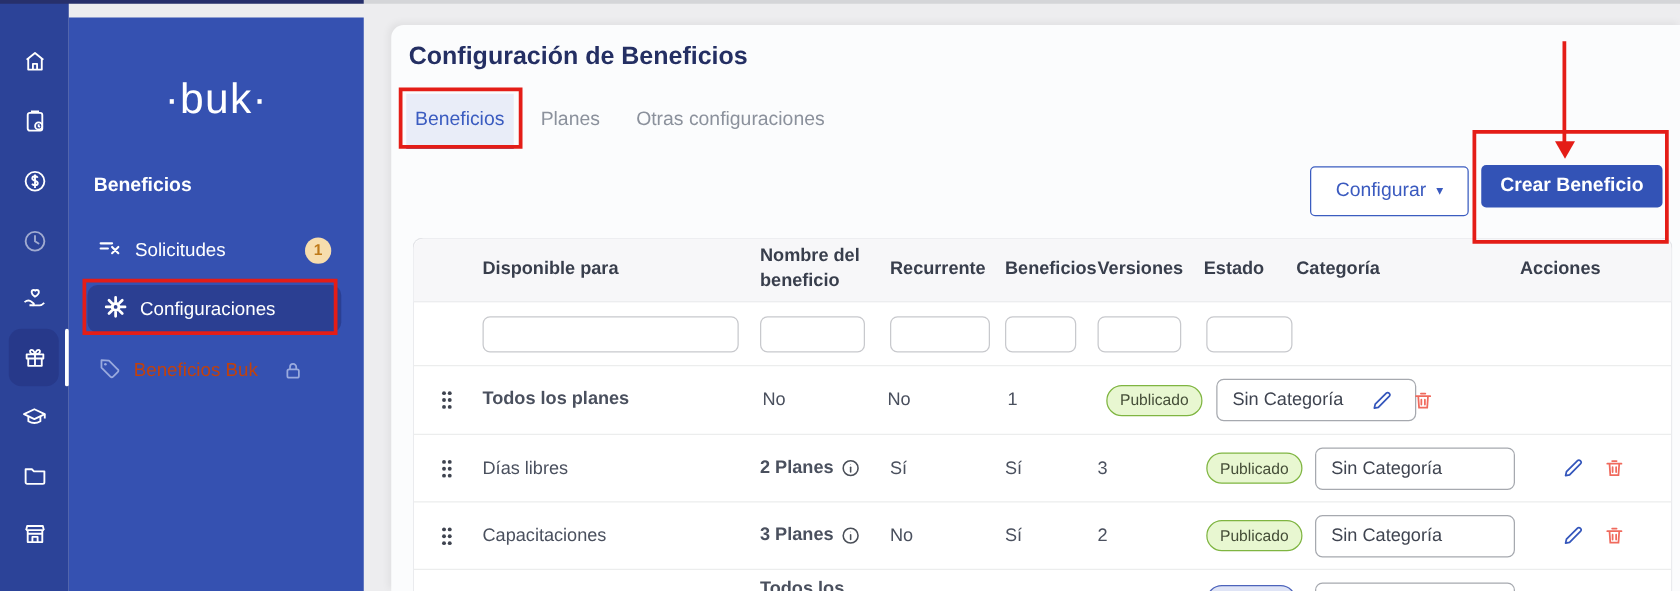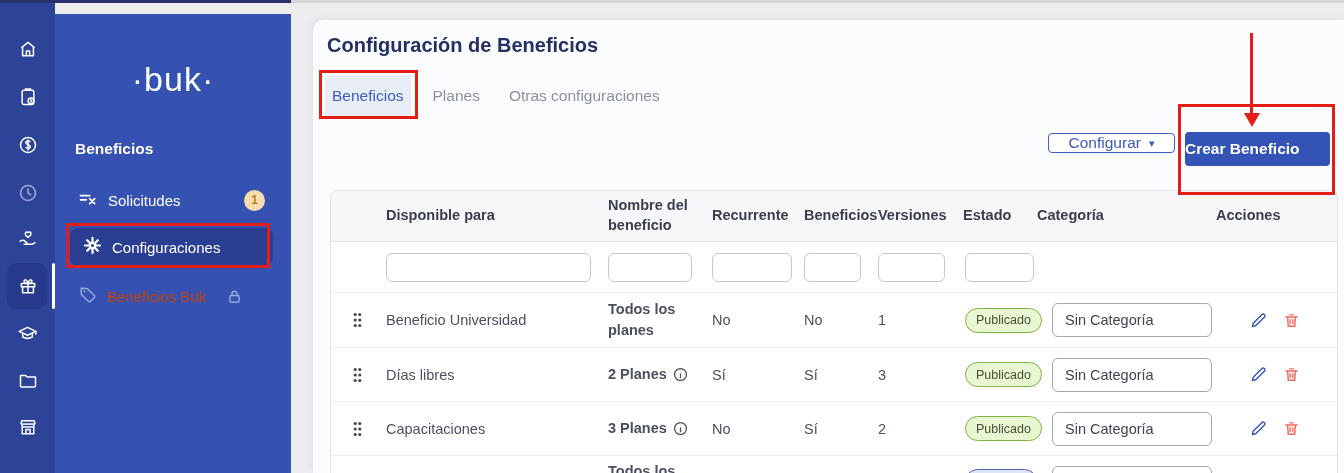--- a/index.html
+++ b/index.html
@@ -30,24 +30,24 @@
     background:#f7ddad;color:#bf7918;font-size:12.5px;font-weight:700;display:flex;align-items:center;justify-content:center;}
   .lock{margin-left:auto;margin-right:48px;display:flex;}
   
   .card{position:absolute;left:313px;top:20px;width:1031px;height:453px;background:#fbfcfd;
         border-radius:10px 0 0 0;box-shadow:-2px -2px 6px rgba(0,0,0,.05);}
   .page-title{position:absolute;left:14px;top:14px;font-size:20px;font-weight:600;color:#242f63;}
   .tabs{position:absolute;left:12px;top:55px;display:flex;align-items:stretch;height:44px;}
   .tab{padding:12px 7px 0 7px;margin-right:15px;font-size:15.5px;color:#8b919c;cursor:pointer;
        border-bottom:3px solid transparent;box-sizing:border-box;}
   .tab.active{background:#e9edf8;color:#3b5cc0;border-bottom:3px solid #3350b4;}
-  .btn-outline{position:absolute;top:113px;left:735px;width:127px;height:20px;border:1px solid #3b5cc0;border-radius:4px;
+  .btn-outline{position:absolute;top:113px;left:735px;width:127px;height:40px;border:1px solid #3b5cc0;border-radius:4px;
        background:#fff;color:#3a5abf;font-size:15.5px;display:flex;align-items:center;justify-content:center;gap:8px;cursor:pointer;box-sizing:border-box;}
   .btn-primary{position:absolute;top:112px;left:872px;width:145px;height:34px;background:#3353b6;border:none;border-radius:4px;
-       color:#fff;font-size:15.5px;font-weight:600;display:flex;align-items:center;justify-content:flex-start;cursor:pointer;}
+       color:#fff;font-size:15.5px;font-weight:600;display:flex;align-items:center;justify-content:center;cursor:pointer;}
   .caret{font-size:11px;line-height:1;}
   
   .tbl{position:absolute;left:17px;top:170px;width:1008px;background:#fff;
        border:1px solid #e3e4e8;border-bottom:none;border-radius:8px 8px 0 0;box-sizing:border-box;}
   .grid{display:grid;grid-template-columns:52px 222px 102px 94px 72px 80px 79px 180px 1fr;align-items:center;}
   .thead{height:50px;background:#f7f7f9;border-radius:8px 8px 0 0;border-bottom:1px solid #e3e4e8;
          font-weight:700;font-size:14.5px;color:#383e4c;line-height:1.35;}
   .tfilter{height:50px;border-bottom:1px solid #eceded;}
   .trow{min-height:53px;border-bottom:1px solid #eceded;font-size:14.5px;color:#4a505e;}
   .trow:first-of-type{min-height:54px;}
@@ -249,21 +249,20 @@
                   <circle cx="4.5" cy="6" r="1.7"></circle>
                   <circle cx="9.5" cy="6" r="1.7"></circle>
                   <circle cx="4.5" cy="12" r="1.7"></circle>
                   <circle cx="9.5" cy="12" r="1.7"></circle>
                   <circle cx="4.5" cy="18" r="1.7"></circle>
                   <circle cx="9.5" cy="18" r="1.7"></circle>
                 </g>
               </svg>
       </span>
     </div>
-    <div class="cell"><span>Beneficio Universidad</span></div>
     <div class="cell c-disp">
       <span>Todos los planes</span>
 
     </div>
     <div class="cell c-rec"><span>No</span></div>
     <div class="cell"><span>No</span></div>
     <div class="cell c-ver"><span>1</span></div>
     <div class="cell c-est">
       <span class="badge published">Publicado</span>
     </div>

